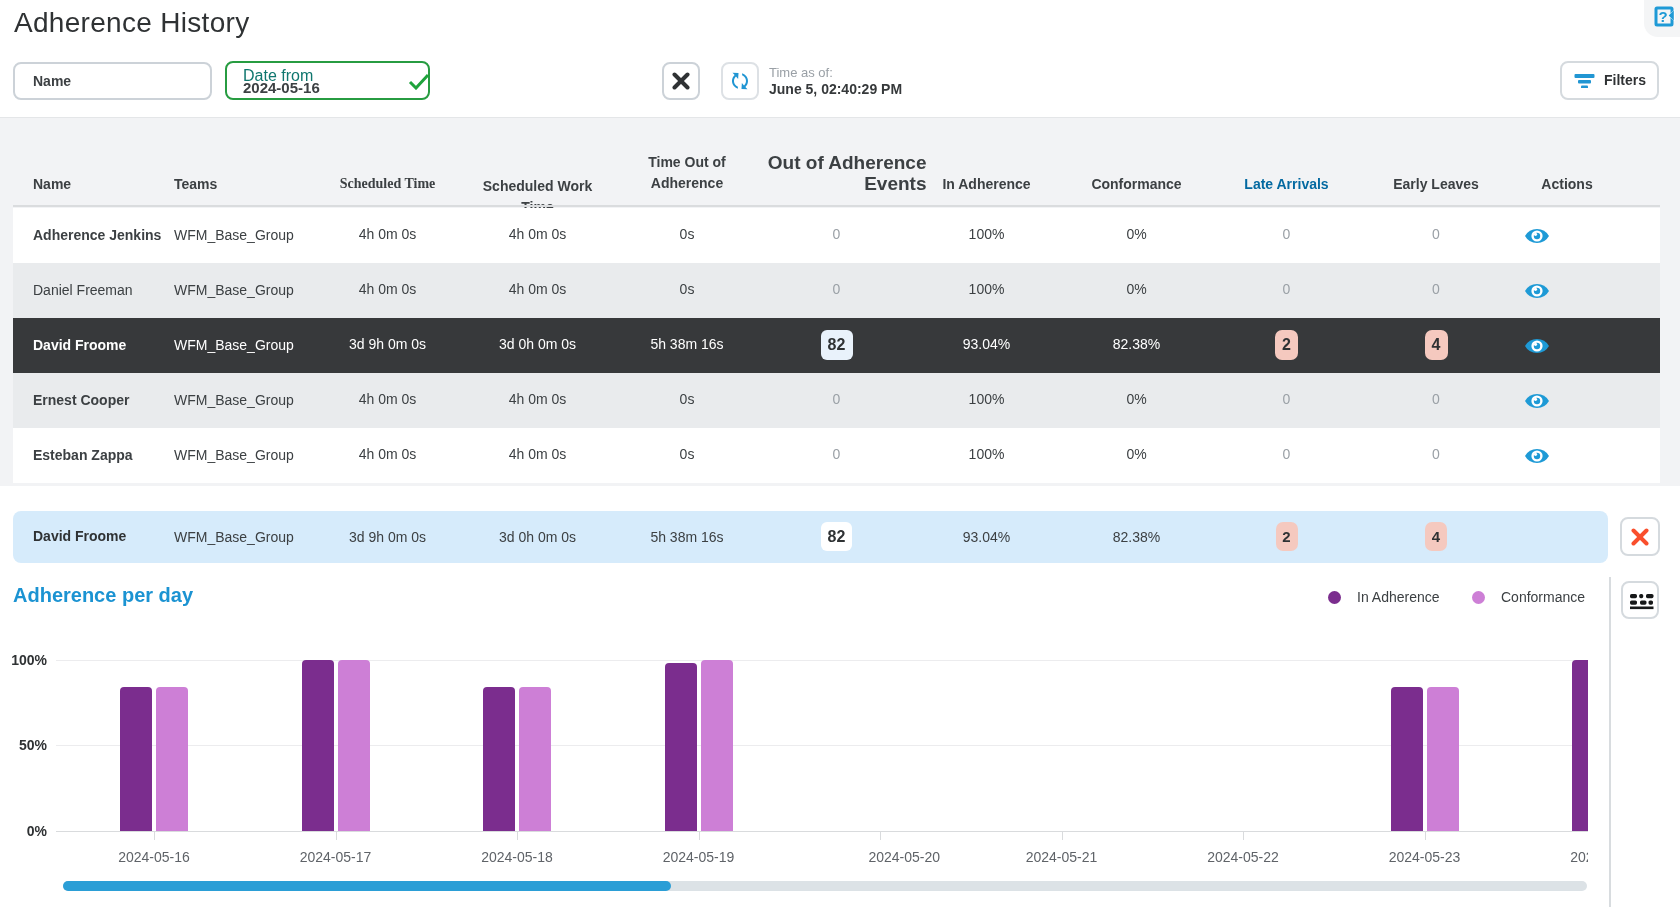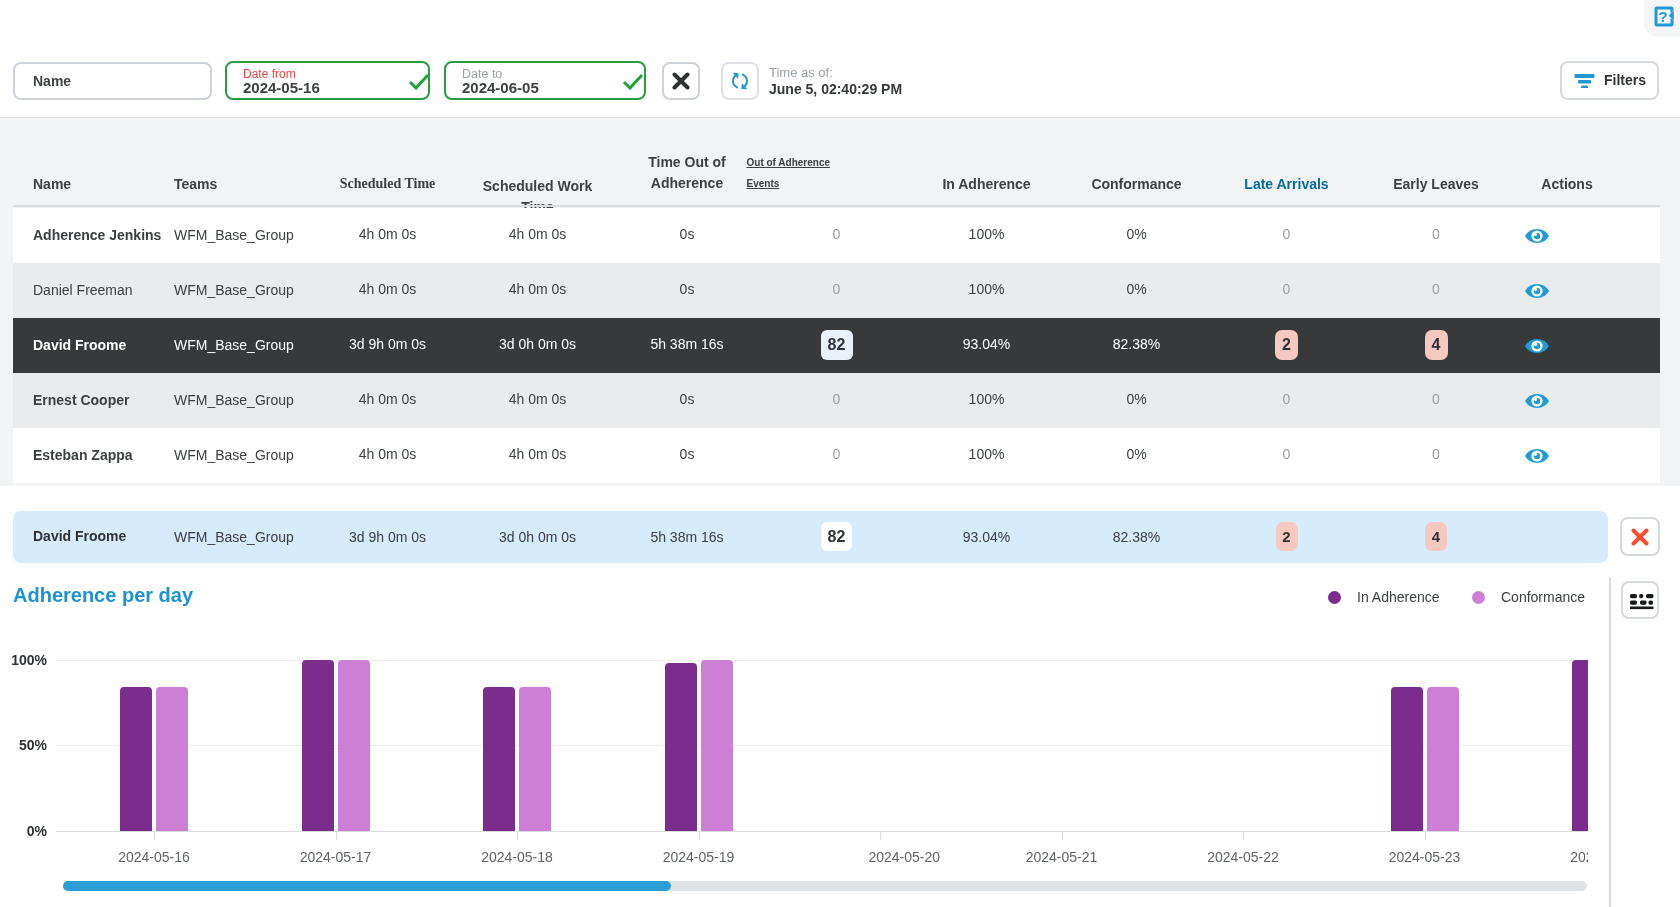--- a/index.html
+++ b/index.html
@@ -12,35 +12,29 @@
 <div id="page">
 
   <div class="abs" style="left:1644px;top:0;width:36px;height:37px;background:#f4f5f6;border-bottom-left-radius:14px;"></div>
   <svg class="abs" style="left:1654px;top:6px;" width="21" height="21" viewBox="0 0 21 21">
     <rect x="2" y="2" width="16" height="17" rx="1" fill="none" stroke="#1e9ad6" stroke-width="3"></rect>
     <text x="9" y="15.5" font-size="15" font-weight="bold" fill="#1e9ad6" text-anchor="middle" font-family="Liberation Sans">?</text>
     <polygon points="21,3.4 13.6,9.5 21,15.6" fill="#fff"></polygon>
     <polygon points="19.8,4.6 14.6,9.5 19.8,14.4" fill="#1e9ad6"></polygon>
   </svg>
 
+  <div class="abs" style="left:14px;top:7px;font-size:28px;font-weight:500;color:#2f3234;letter-spacing:0.3px;">Adherence History</div>
 
   <div class="abs" style="left:13px;top:62px;width:199px;height:38px;border:2px solid #ccd2d8;border-radius:8px;background:#fff;">
     <div class="abs" style="left:18px;top:9px;font-size:14px;font-weight:bold;color:#3c4043;">Name</div>
   </div>
   <div class="abs" style="left:225px;top:61px;width:205px;height:39px;border:2px solid #279c41;border-radius:8px;background:#fff;">
-    <div class="abs" style="left:16px;top:4px;font-size:12px;color:#ef4444;">Date from</div>
+    <div class="abs" style="left:16px;top:4px;font-size:16px;color:#0f766e;">Date from</div>
     <div class="abs" style="left:16px;top:16px;font-size:15px;font-weight:bold;color:#3c4043;">2024-05-16</div>
     <svg class="abs" style="left:181px;top:10px;" width="22" height="17" viewBox="0 0 22 17">
-        <polyline points="2,9 8,15 20,2" fill="none" stroke="#1fa33c" stroke-width="3"></polyline>
-      </svg>
-  </div>
-  <div class="abs" style="left:444px;top:61px;width:202px;height:39px;border:2px solid #279c41;border-radius:8px;background:#fff;">
-    <div class="abs" style="left:16px;top:4px;font-size:12.5px;color:#9aa0a6;">Date to</div>
-    <div class="abs" style="left:16px;top:16px;font-size:15px;font-weight:bold;color:#3c4043;">2024-06-05</div>
-    <svg class="abs" style="left:176px;top:10px;" width="22" height="17" viewBox="0 0 22 17">
         <polyline points="2,9 8,15 20,2" fill="none" stroke="#1fa33c" stroke-width="3"></polyline>
       </svg>
   </div>
   <div class="abs" style="left:662px;top:62px;width:38px;height:38px;border:2px solid #ccd2d8;border-radius:8px;background:#fff;">
     <svg class="abs" style="left:8px;top:8px;" width="18" height="18" viewBox="0 0 18 18">
       <line x1="2.5" y1="2.5" x2="15.5" y2="15.5" stroke="#2f3234" stroke-width="4" stroke-linecap="round"></line>
       <line x1="15.5" y1="2.5" x2="2.5" y2="15.5" stroke="#2f3234" stroke-width="4" stroke-linecap="round"></line>
     </svg>
   </div>
   <div class="abs" style="left:721px;top:62px;width:38px;height:38px;border:2px solid #dde1e5;border-radius:8px;background:#fff;">
@@ -62,21 +56,21 @@
     </svg>
     <div class="abs" style="left:42px;top:9px;font-size:14px;font-weight:bold;color:#2f3234;">Filters</div>
   </div>
 
   <div class="abs" id="tablesec" style="left:0;top:117px;width:1680px;height:369px;background:#f2f3f5;border-top:1px solid #e4e6e8;">
   <div class="abs" style="left:33px;top:58px;font-size:14px;font-weight:bold;color:#3c4043;">Name</div>
   <div class="abs" style="left:174px;top:58px;font-size:14px;font-weight:bold;color:#3c4043;">Teams</div>
   <div class="abs" style="left:297.5px;top:58px;width:180px;text-align:center;font-size:14px;font-weight:bold;color:#3c4043;font-family:Liberation Serif, serif;">Scheduled Time</div>
   <div class="abs" style="left:447.5px;top:34px;width:180px;text-align:center;font-size:14px;font-weight:bold;color:#3c4043;line-height:21px;margin-top:24px;">Scheduled Work<br>Time</div>
   <div class="abs" style="left:597px;top:34px;width:180px;text-align:center;font-size:14px;font-weight:bold;color:#3c4043;line-height:21px;">Time Out of<br>Adherence</div>
-  <div class="abs" style="left:746.5px;top:34px;width:180px;text-align:left;font-size:10px;font-weight:bold;color:#3c4043;line-height:21px;text-decoration:underline;">Out of Adherence<br>Events</div>
+  <div class="abs" style="left:746.5px;top:34px;width:180px;text-align:right;font-size:19px;font-weight:bold;color:#3c4043;line-height:21px;">Out of Adherence<br>Events</div>
   <div class="abs" style="left:896.5px;top:58px;width:180px;text-align:center;font-size:14px;font-weight:bold;color:#3c4043;">In Adherence</div>
   <div class="abs" style="left:1046.5px;top:58px;width:180px;text-align:center;font-size:14px;font-weight:bold;color:#3c4043;">Conformance</div>
   <div class="abs" style="left:1196.5px;top:58px;width:180px;text-align:center;font-size:14px;font-weight:bold;color:#0369a1;">Late Arrivals</div>
   <div class="abs" style="left:1346px;top:58px;width:180px;text-align:center;font-size:14px;font-weight:bold;color:#3c4043;">Early Leaves</div>
   <div class="abs" style="left:1455px;top:58px;width:180px;text-align:center;font-size:14px;font-weight:bold;color:#3c4043;padding-left:44px;">Actions</div>
   <div class="abs" style="left:13px;top:87px;width:1647px;height:2px;background:#dadcde;"></div>
   <div class="abs" style="left:13px;top:90px;width:1647px;height:55px;background:#fff;">
         <div class="abs" style="left:20px;top:19px;font-size:14px;font-weight:bold;color:#3c4043;">Adherence Jenkins</div>
         <div class="abs" style="left:161px;top:19px;font-size:14px;color:#3c4043;">WFM_Base_Group</div>
         <div class="abs " style="left:299.5px;top:18px;width:150px;text-align:center;font-size:14px;color:#3c4043;">4h 0m 0s</div>

